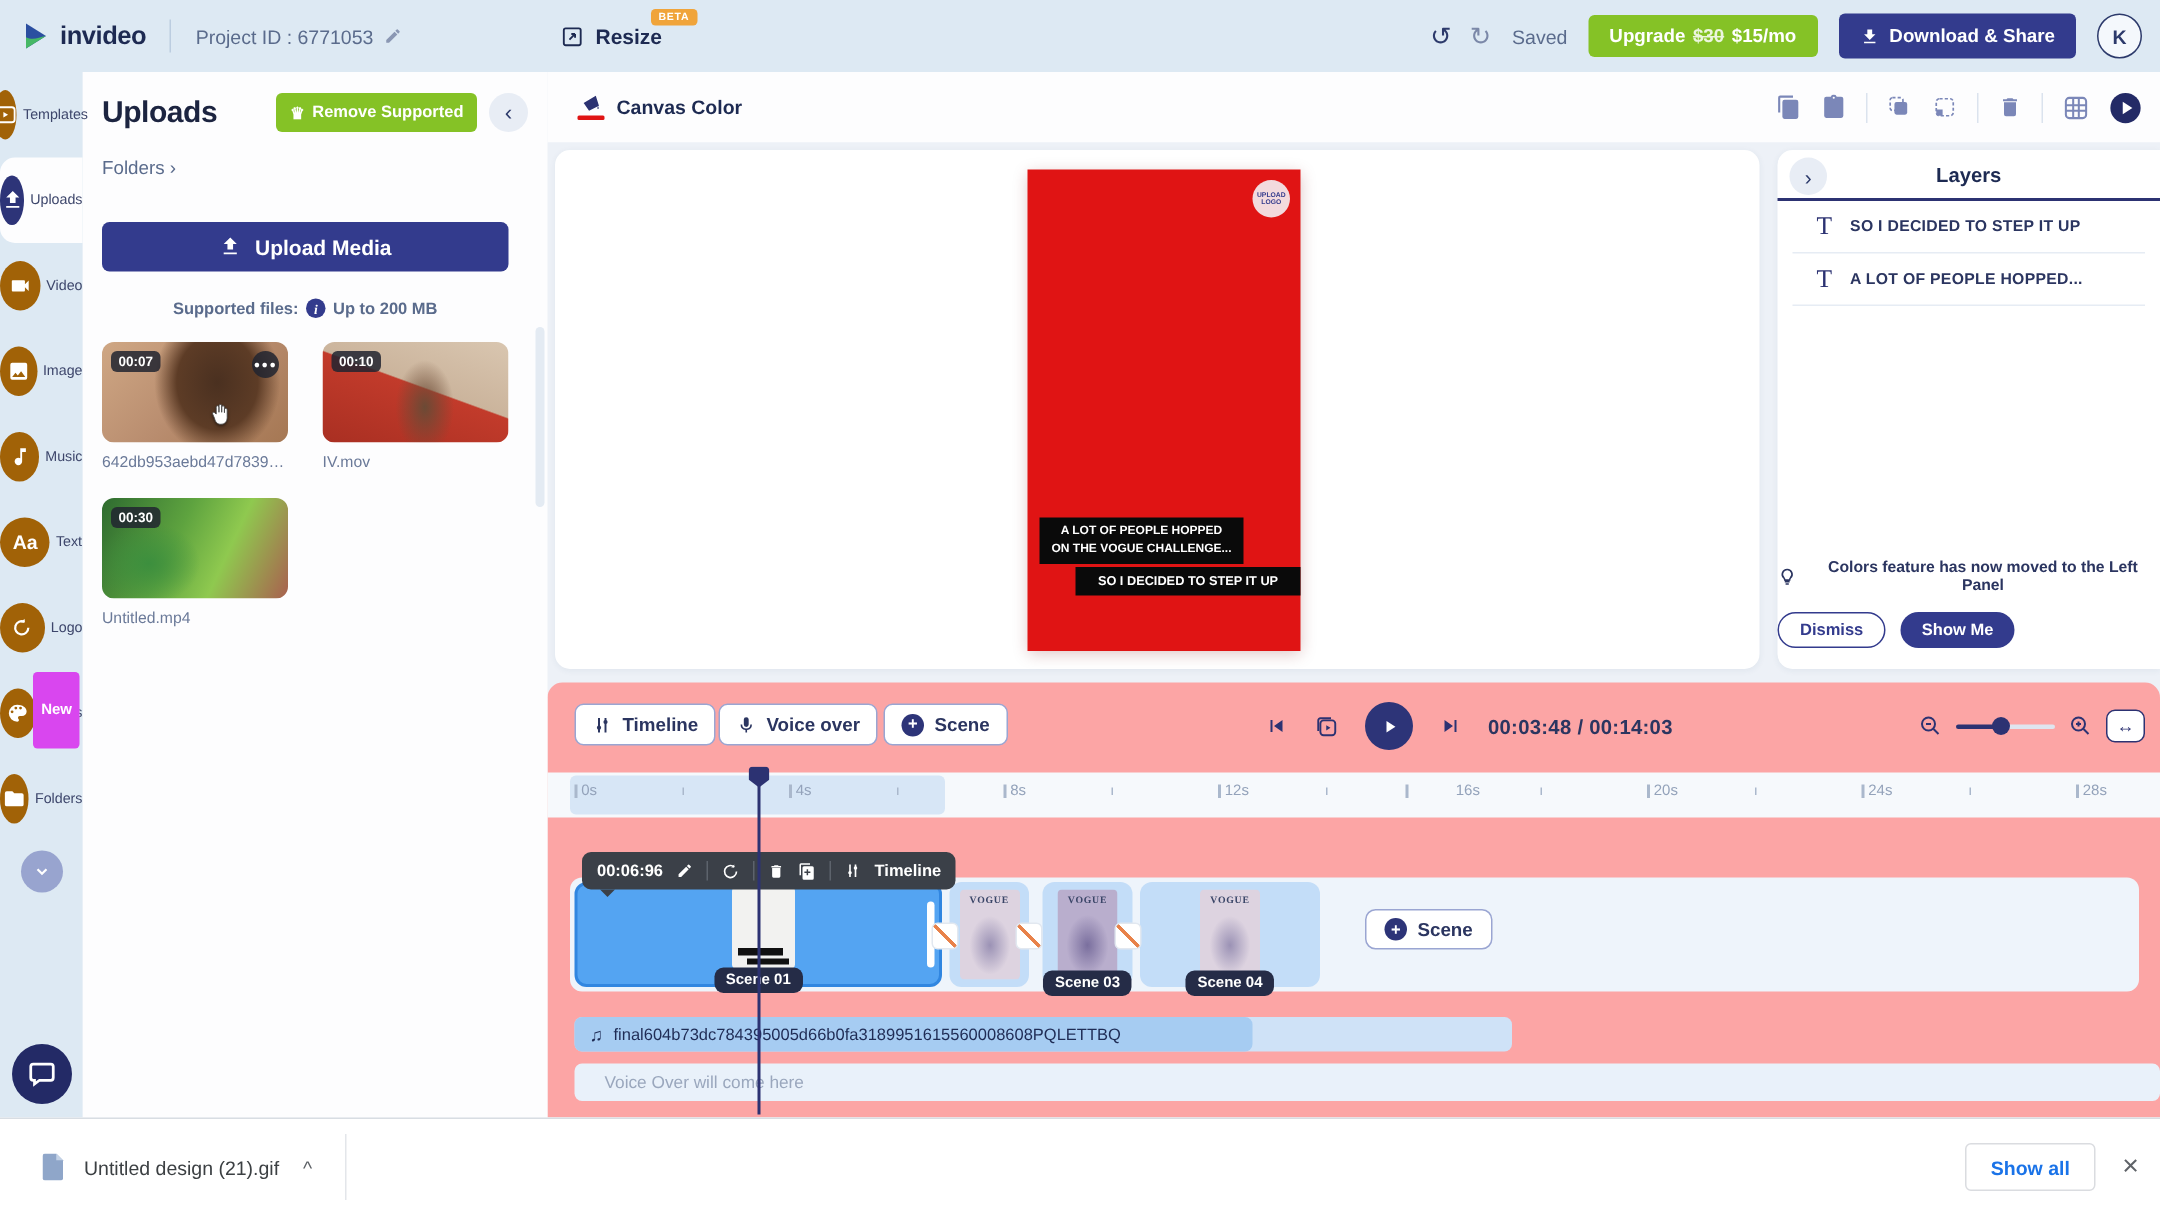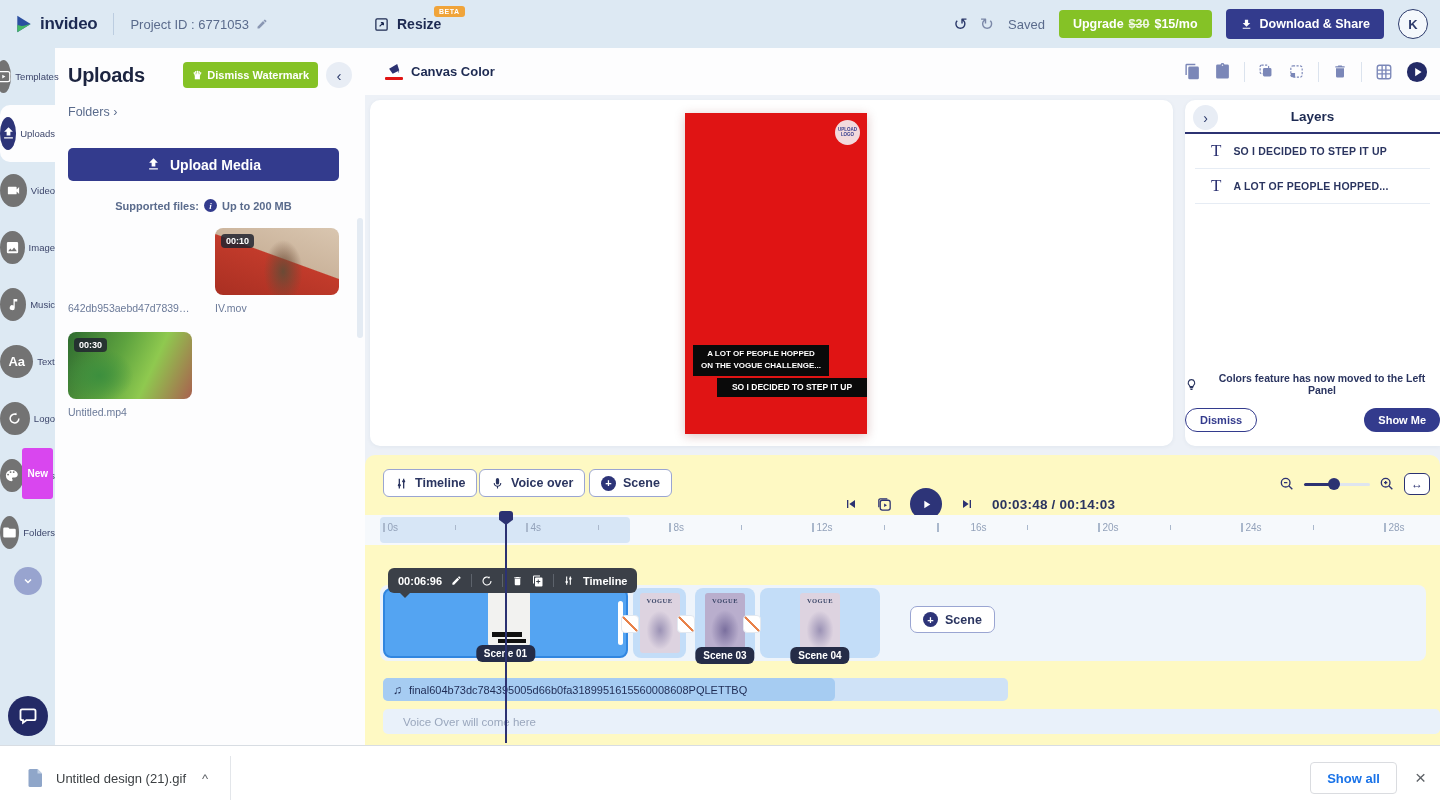--- a/index.html
+++ b/index.html
@@ -22,21 +22,21 @@
   .saved { font-size:13px; color:#5a6b8c; }
   .btn-upgrade { background:#85c226; border:none; color:#fff; font-weight:bold; font-size:12.5px; height:28px; padding:0 14px; border-radius:4px; display:flex; align-items:center; gap:5px; font-family:inherit; cursor:pointer; }
   .btn-upgrade .old { text-decoration:line-through; opacity:0.85; }
   .btn-download { background:#333b8d; border:none; color:#fff; font-weight:bold; font-size:12.5px; height:30px; padding:0 14px; border-radius:4px; display:flex; align-items:center; gap:7px; font-family:inherit; cursor:pointer; }
   .avatar { width:30px; height:30px; border-radius:50%; border:1.5px solid #2c3a6b; color:#2c3a6b; font-weight:bold; font-size:13px; display:flex; align-items:center; justify-content:center; background:#f4f8fc; cursor:pointer; }
 
   
   .rail { position:absolute; left:0; top:48px; width:55px; height:697px; background:#dde9f3; z-index:20; }
   .rail-item { position:relative; width:55px; height:57px; display:flex; flex-direction:row; align-items:center; justify-content:center; gap:4px; cursor:pointer; }
   .rail-item.active { background:#fdfdfe; border-radius:10px 0 0 10px; }
-  .rail-circle { width:33px; height:33px; border-radius:50%; background:#737373; display:flex; align-items:center; justify-content:center; color:#fff; }
+  .rail-circle { width:33px; height:33px; border-radius:50%; background:#a16207; display:flex; align-items:center; justify-content:center; color:#fff; }
   .rail-item.active .rail-circle { background:#2d3478; }
   .rail-label { font-size:9.5px; color:#3d466b; }
   .new-badge { position:absolute; top:1px; right:2px; background:#d946ef; color:#fff; font-size:10px; font-weight:bold; padding:20px 5px; border-radius:3px; z-index:2; }
   .rail-chevron { width:28px; height:28px; border-radius:50%; background:#98a4cf; margin:6px auto 0; display:flex; align-items:center; justify-content:center; color:#fff; cursor:pointer; }
   .chat-fab { position:absolute; left:8px; top:648px; width:40px; height:40px; border-radius:50%; background:#232a66; display:flex; align-items:center; justify-content:center; color:#fff; cursor:pointer; }
 
   
   .uploads-panel { position:absolute; left:55px; top:48px; width:310px; height:697px; background:#fdfdfe; z-index:10; }
   .up-head { position:absolute; left:13px; top:14px; width:284px; display:flex; align-items:center; }
   .up-title { font-size:20px; font-weight:bold; color:#1c2440; letter-spacing:-0.3px; }
@@ -85,30 +85,30 @@
   
   .layers-panel { position:absolute; left:820px; top:52px; width:255px; height:346px; background:#fff; border-radius:10px 0 0 10px; box-shadow:0 1px 4px rgba(40,60,100,0.06); }
   .layers-head { position:relative; height:34px; border-bottom:2px solid #2c3272; display:flex; align-items:center; justify-content:center; }
   .layers-collapse { position:absolute; left:8px; top:5px; width:25px; height:25px; border-radius:50%; background:#e8edf5; color:#2c3a6b; font-size:14px; display:flex; align-items:center; justify-content:center; cursor:pointer; }
   .layers-title { font-size:13.5px; font-weight:bold; color:#1d2a52; }
   .layer-row { display:flex; align-items:center; gap:12px; height:35px; margin:0 10px; padding-left:16px; border-bottom:1px solid #e6ecf4; cursor:pointer; }
   .layer-t { font-family:"Liberation Serif", serif; font-size:17px; color:#2c3272; }
   .layer-label { font-size:10.5px; font-weight:bold; color:#2b3560; letter-spacing:0.2px; }
   .layers-tip { position:absolute; left:0; bottom:14px; width:255px; text-align:center; }
   .tip-line { display:flex; align-items:center; justify-content:center; gap:6px; font-size:10.5px; font-weight:bold; color:#2b3560; }
-  .tip-btns { margin-top:12px; display:flex; justify-content:space-between; gap:10px; }
+  .tip-btns { margin-top:12px; display:flex; justify-content:flex-start; gap:10px; }
   .btn-dismiss { background:#fff; border:1.5px solid #333b8d; color:#333b8d; font-weight:bold; font-size:11px; height:24px; padding:0 14px; border-radius:13px; font-family:inherit; cursor:pointer; }
   .btn-showme { background:#333b8d; border:none; color:#fff; font-weight:bold; font-size:11px; height:24px; padding:0 14px; border-radius:13px; font-family:inherit; cursor:pointer; }
 
   
-  .timeline { position:absolute; left:0; top:407px; width:1075px; height:290px; background:#fef9c3; border-radius:10px 10px 0 0; }
+  .timeline { position:absolute; left:0; top:407px; width:1075px; height:290px; background:#fca5a5; border-radius:10px 10px 0 0; }
   .tl-controls { position:absolute; left:0; top:14px; width:1075px; height:30px; }
   .tl-btn { position:absolute; height:28px; border:1.5px solid #9aa5d2; border-radius:6px; background:#fff; color:#2b3560; font-weight:bold; font-size:12.5px; display:flex; align-items:center; gap:7px; padding:0 11px; font-family:inherit; cursor:pointer; }
   .tl-btn svg { flex:none; }
-  .play-cluster { position:absolute; left:478px; top:0; height:30px; display:flex; align-items:center; gap:17px; color:#2c3272;margin-top:20px; }
+  .play-cluster { position:absolute; left:478px; top:0; height:30px; display:flex; align-items:center; gap:17px; color:#2c3272; }
   .play-circle-big { width:32px; height:32px; border-radius:50%; background:#2d3478; display:flex; align-items:center; justify-content:center; cursor:pointer; }
   .time-display { font-size:13.5px; font-weight:bold; color:#2b3560; letter-spacing:0.2px; }
   .zoom-cluster { position:absolute; right:10px; top:0; height:30px; display:flex; align-items:center; gap:9px; color:#2c3272; }
   .zoom-slider { position:relative; width:66px; height:3px; border-radius:2px; background:linear-gradient(to right,#2c3272 0%, #2c3272 42%, #dfe5ef 42%); cursor:pointer; }
   .zoom-knob { position:absolute; left:24px; top:-5px; width:12px; height:12px; border-radius:50%; background:#2c3272; }
   .fit-btn { width:26px; height:22px; border:1.5px solid #2c3272; border-radius:6px; background:#fff; color:#2c3272; font-size:12px; display:flex; align-items:center; justify-content:center; cursor:pointer; }
 
   .ruler { position:absolute; left:0; top:60px; width:1075px; height:30px; background:#f6f9fc; }
   .ruler-highlight { position:absolute; left:15px; top:2px; width:250px; height:26px; background:#d7e6f6; border-radius:4px; }
   .tick { position:absolute; top:8px; display:flex; align-items:flex-start; gap:3px; }
@@ -296,37 +296,46 @@
         <path d="M5 4h14a2 2 0 0 1 2 2v9a2 2 0 0 1-2 2H10l-4 3v-3H5a2 2 0 0 1-2-2V6a2 2 0 0 1 2-2z"></path>
       </svg>
     </div>
   </div>
 
   <div class="uploads-panel">
     <div class="up-head">
       <span class="up-title">Uploads</span>
       <button class="btn-watermark">
         <span>♛</span>
-        <span>Dismiss Watermark</span>
+        <span>Remove Supported</span>
       </button>
       <span class="collapse-circle">‹</span>
     </div>
     <div class="folders-link">Folders ›</div>
     <button class="btn-upload-media">
       <svg width="15" height="15" viewBox="0 0 24 24" fill="#fff">
           <path d="M9 15h6V9h4l-7-7-7 7h4v6zm-4 3h14v2H5v-2z"></path>
         </svg>
       <span>Upload Media</span>
     </button>
     <div class="supported">
       <span>Supported files:</span>
       <span class="info-dot">i</span>
       <span>Up to 200 MB</span>
     </div>
 
+    <div class="media-card thumb1" style="left:13px; top:180px;">
+      <span class="dur">00:07</span>
+      <span class="more">●●●</span>
+      <span class="hand-cursor">
+        <svg width="14" height="16" viewBox="0 0 24 28" fill="#fff" stroke="#444" stroke-width="1">
+          <path d="M7 14V6a1.6 1.6 0 0 1 3.2 0v6V4.5a1.6 1.6 0 0 1 3.2 0V12 6a1.6 1.6 0 0 1 3.2 0v6.5V9a1.6 1.6 0 0 1 3.2 0v9c0 5-3 8-7.5 8S6 23 5 19l-2.2-5c-.6-1.4.8-2.6 2-1.8L7 14z"></path>
+        </svg>
+      </span>
+    </div>
     <div class="media-name" style="left:13px; top:254px;">642db953aebd47d78394e...</div>
 
     <div class="media-card thumb2" style="left:160px; top:180px;">
       <span class="dur">00:10</span>
     </div>
     <div class="media-name" style="left:160px; top:254px;">IV.mov</div>
 
     <div class="media-card thumb3" style="left:13px; top:284px;">
       <span class="dur">00:30</span>
     </div>

